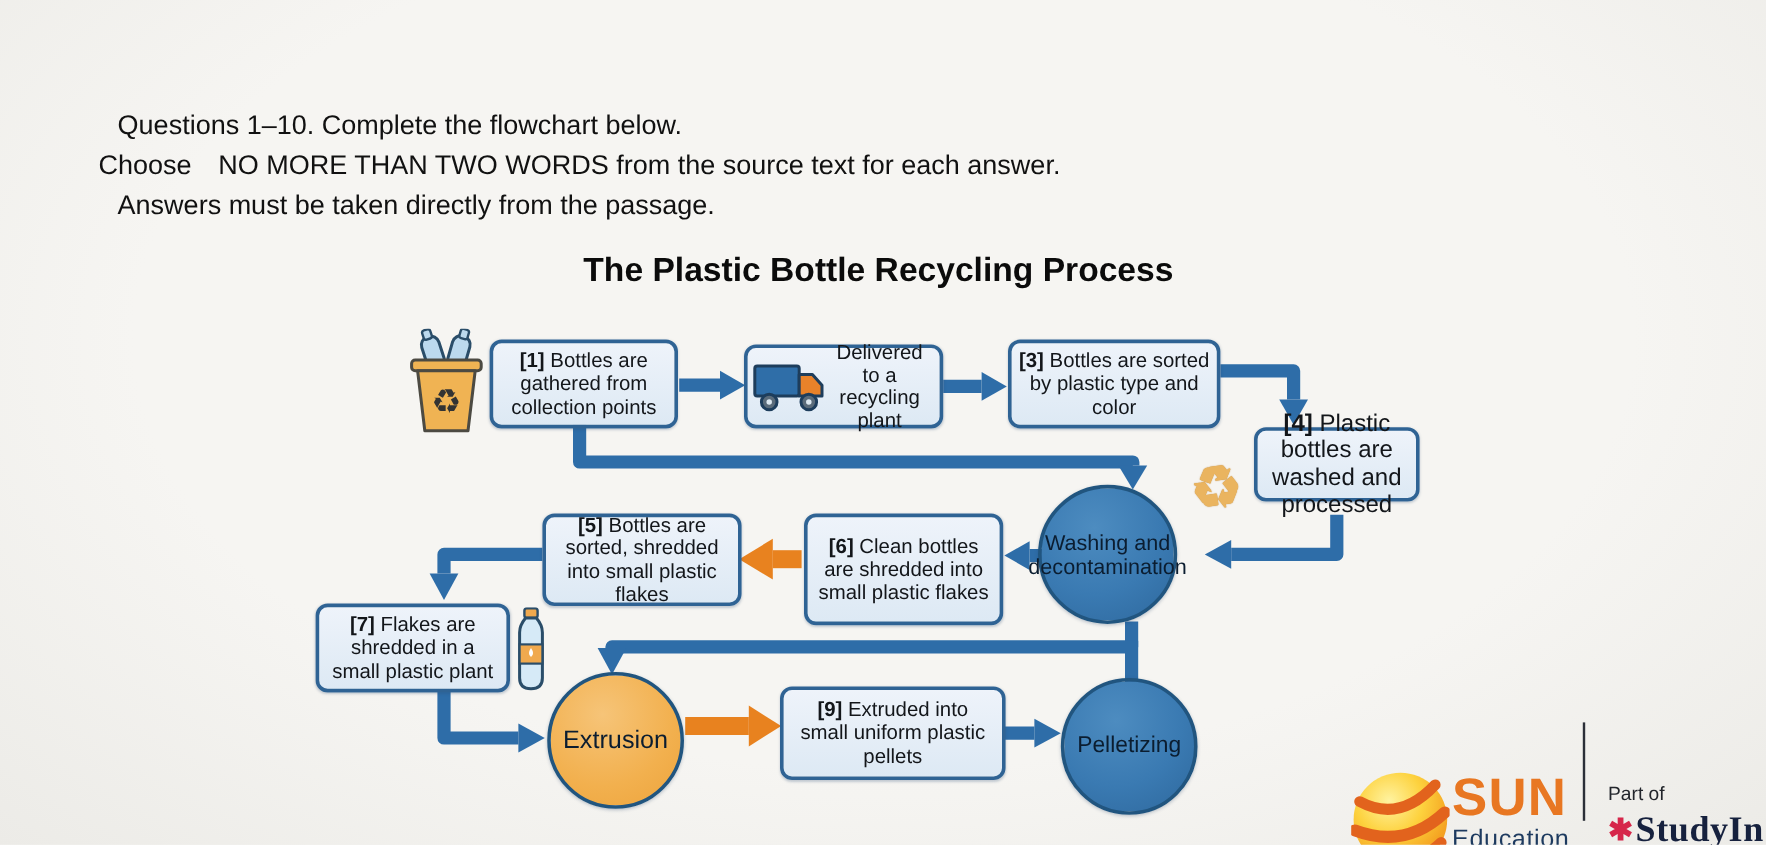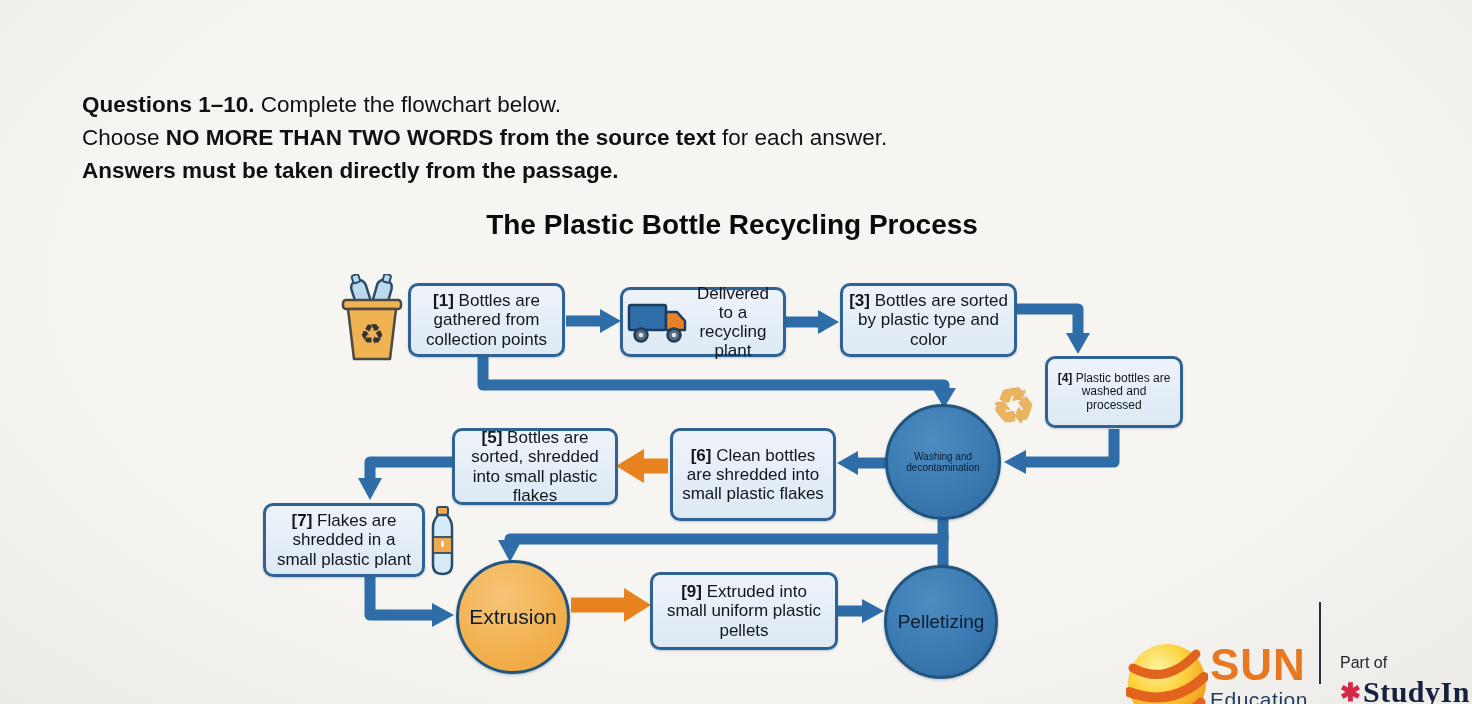--- a/index.html
+++ b/index.html
@@ -14,21 +14,21 @@
   .header-title {
     position:absolute; left:0; top:26px; width:100%;
     text-align:center; font-size:31px; font-weight:bold; color:#0e0e0e;
     letter-spacing:0.5px;
   }
 
   .instructions {
     position:absolute; left:82px; top:88px;
     font-size:22.5px; line-height:33px; color:#111;
   }
-  .instructions b { font-weight:bold; }
+  .instructions b { font-weight:normal;margin-left:16px; }
 
   .chart-title {
     position:absolute; left:0; top:209px; width:1464px;
     text-align:center; font-size:28px; font-weight:bold; color:#0b0b0b;
   }
 
   svg.connectors { position:absolute; left:0; top:0; z-index:1; }
 
   .node { position:absolute; z-index:2; display:flex; align-items:center; justify-content:center; text-align:center; }
 
@@ -151,27 +151,27 @@
         <circle cx="47" cy="36" r="2.3" fill="#dbe7f0"></circle>
       </svg>
     </span>
     <span style="flex:1;">Delivered to a recycling plant</span>
   </div>
 
   <div class="node box" style="left:840px; top:283px; width:177px; height:74px;">
     <span><b>[3]</b><span> Bottles are sorted by plastic type and color</span></span>
   </div>
 
-  <div class="node box" style="left:1045px; top:356px; width:138px; height:72px; font-size:12px;align-items:center;">
+  <div class="node box" style="left:1045px; top:356px; width:138px; height:62px; font-size:20px;align-items:center;">
     <span><b>[4]</b><span> Plastic bottles are washed and processed</span></span>
   </div>
 
   <div class="recycle-glyph" style="left:992px; top:378px;">♻</div>
 
-  <div class="node circle blue" style="left:885px; top:404px; width:116px; height:116px; font-size:10px; padding:0 5px;">
+  <div class="node circle blue" style="left:865px; top:404px; width:116px; height:116px; font-size:18px; padding:0 5px;">
     <span>Washing and decontamination</span>
   </div>
 
   <div class="node box" style="left:452px; top:428px; width:166px; height:77px;">
     <span><b>[5]</b><span> Bottles are sorted, shredded into small plastic flakes</span></span>
   </div>
 
   <div class="node box" style="left:670px; top:428px; width:166px; height:93px;">
     <span><b>[6]</b><span> Clean bottles are shredded into small plastic flakes</span></span>
   </div>

